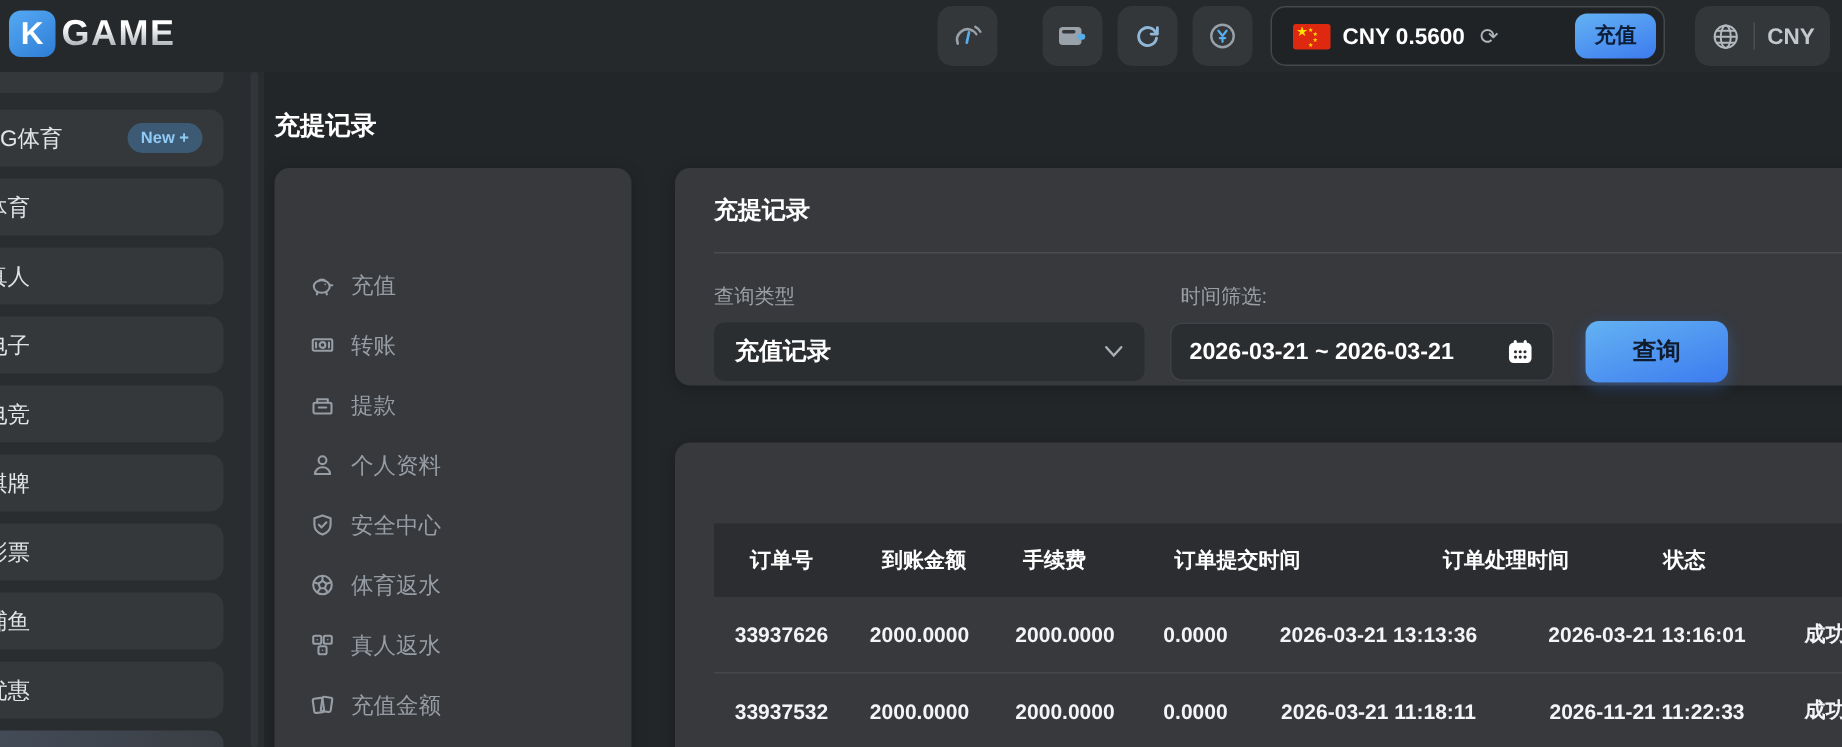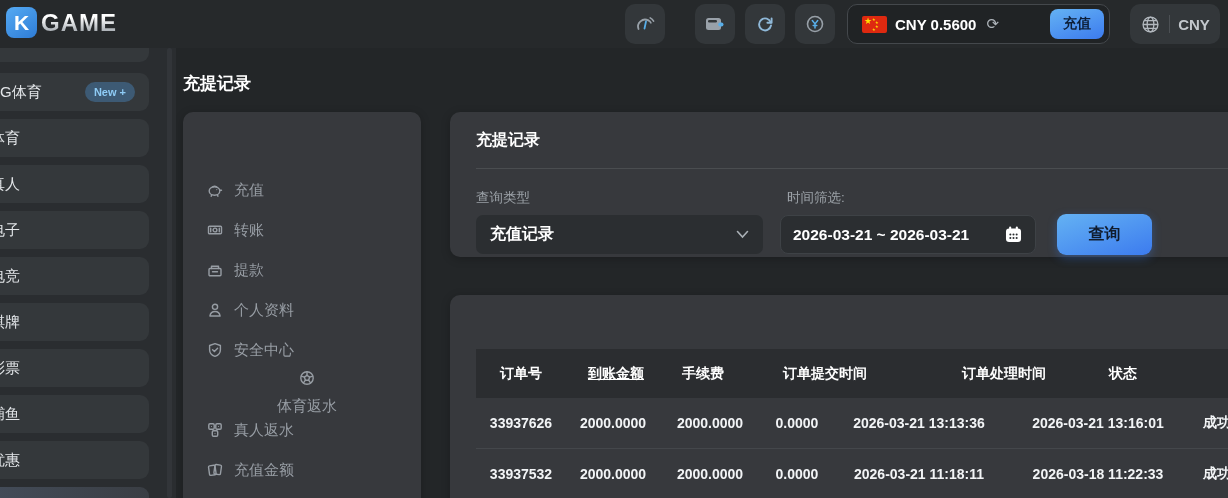--- a/index.html
+++ b/index.html
@@ -229,21 +229,21 @@
           </svg>
           <span>个人资料</span>
         </div>
         <div class="menu-item" style="top: 218px;">
           <svg width="16" height="16" viewBox="0 0 16 16" fill="none" stroke="currentColor" stroke-width="1.4" stroke-linecap="round" stroke-linejoin="round">
             <path d="M8 1.6 13.4 3.5v4.2c0 3.4-2.2 5.6-5.4 6.7-3.2-1.1-5.4-3.3-5.4-6.7V3.5Z"></path>
             <path d="M5.6 7.8 7.4 9.6 10.6 6.2"></path>
           </svg>
           <span>安全中心</span>
         </div>
-        <div class="menu-item" style="top: 258px; flex-direction: column;">
+        <div class="menu-item" style="top: 258px;">
           <svg width="16" height="16" viewBox="0 0 16 16" fill="none" stroke="currentColor" stroke-width="1.4" stroke-linecap="round" stroke-linejoin="round">
             <circle cx="8" cy="8" r="6.2"></circle>
             <path d="M8 5.2 10.6 7.1 9.6 10.2H6.4L5.4 7.1Z"></path>
             <path d="M8 1.8v3.4M10.6 7.1l3.2-1M9.6 10.2l1.9 2.7M6.4 10.2l-1.9 2.7M5.4 7.1l-3.2-1"></path>
           </svg>
           <span>体育返水</span>
         </div>
         <div class="menu-item" style="top: 298px;">
           <svg width="16" height="16" viewBox="0 0 16 16" fill="none" stroke="currentColor" stroke-width="1.4" stroke-linecap="round" stroke-linejoin="round">
             <rect x="1.8" y="1.8" width="5.4" height="5.4" rx="1.2"></rect>
@@ -294,21 +294,21 @@
       </svg>
     </div>
 
     <button class="search-btn">查询</button>
   </div>
 
   <div class="card table-card">
     <div class="rec-table" id="rec-table">
         <div class="t-row t-head">
           <div class="t-cell" style="width: 90px;">订单号</div>
-          <div class="t-cell" style="width: 100px; text-decoration: underline;">到账金额</div>
+          <div class="t-cell" style="width: 100px;">到账金额</div>
           <div class="t-cell" style="width: 74px;">手续费</div>
           <div class="t-cell" style="width: 170px;">订单提交时间</div>
           <div class="t-cell" style="width: 188px; font-family: Liberation Mono, monospace;">订单处理时间</div>
           <div class="t-cell" style="width: 50px;">状态</div>
         </div>
         <div class="t-row t-body">
           <div class="t-cell" style="width: 90px;">33937626</div>
           <div class="t-cell" style="width: 94px;">2000.0000</div>
           <div class="t-cell" style="width: 100px;">2000.0000</div>
           <div class="t-cell" style="width: 74px;">0.0000</div>
@@ -316,18 +316,18 @@
           <div class="t-cell" style="width: 188px;">2026-03-21 13:16:01</div>
           <div class="t-cell" style="width: 50px;">成功</div>
         </div>
         <div class="row-div"></div>
         <div class="t-row t-body">
           <div class="t-cell" style="width: 90px;">33937532</div>
           <div class="t-cell" style="width: 94px;">2000.0000</div>
           <div class="t-cell" style="width: 100px;">2000.0000</div>
           <div class="t-cell" style="width: 74px;">0.0000</div>
           <div class="t-cell" style="width: 170px;">2026-03-21 11:18:11</div>
-          <div class="t-cell" style="width: 188px;">2026-03-18 11:22:33</div>
+          <div class="t-cell" style="width: 188px;">2026-11-21 11:22:33</div>
           <div class="t-cell" style="width: 50px;">成功</div>
         </div>
       </div>
   </div>
 </div>
 
 </body></html>

